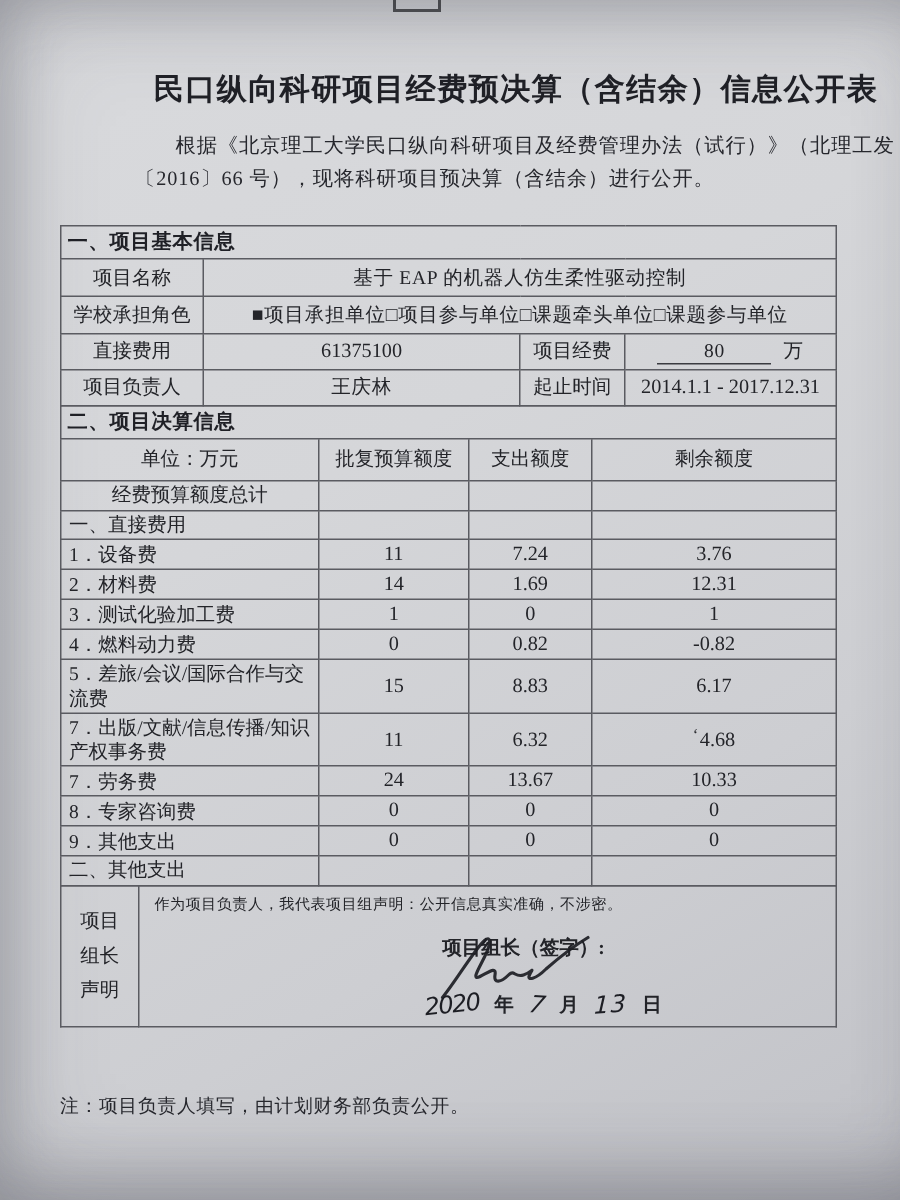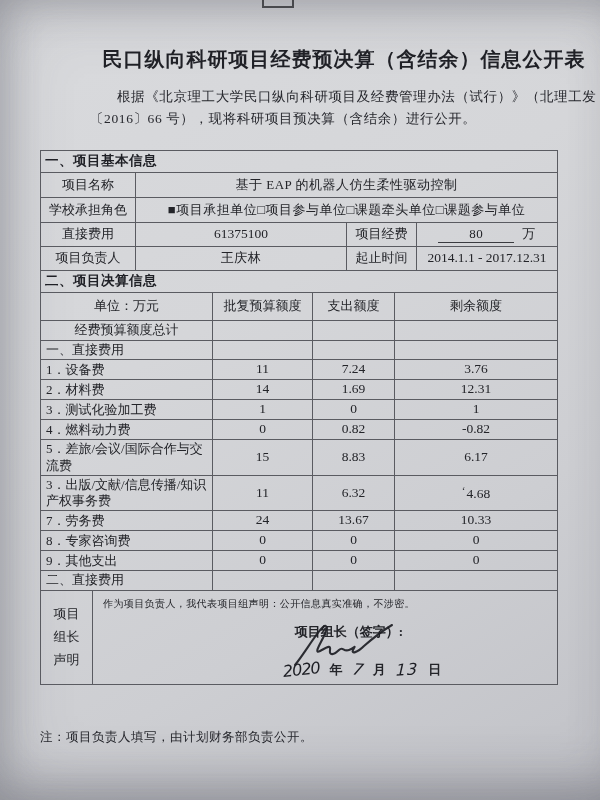--- a/index.html
+++ b/index.html
@@ -171,21 +171,21 @@
         <td class="num">0.82</td>
         <td class="num">-0.82</td>
       </tr>
       <tr style="height:32px">
         <td class="lbl-left">5．差旅/会议/国际合作与交流费</td>
         <td class="num">15</td>
         <td class="num">8.83</td>
         <td class="num">6.17</td>
       </tr>
       <tr style="height:32px">
-        <td class="lbl-left">3．出版/文献/信息传播/知识产权事务费</td>
+        <td class="lbl-left">7．出版/文献/信息传播/知识产权事务费</td>
         <td class="num">11</td>
         <td class="num">6.32</td>
         <td class="num"><span class="penmark">ʻ</span><span>4.68</span></td>
       </tr>
       <tr style="height:20px">
         <td class="lbl-left">7．劳务费</td>
         <td class="num">24</td>
         <td class="num">13.67</td>
         <td class="num">10.33</td>
       </tr>
@@ -195,21 +195,21 @@
         <td class="num">0</td>
         <td class="num">0</td>
       </tr>
       <tr style="height:20px">
         <td class="lbl-left">9．其他支出</td>
         <td class="num">0</td>
         <td class="num">0</td>
         <td class="num">0</td>
       </tr>
       <tr style="height:18px">
-        <td class="lbl-left">二、直接费用</td>
+        <td class="lbl-left">二、其他支出</td>
         <td class="num"></td>
         <td class="num"></td>
         <td class="num"></td>
       </tr>
     </tbody>
       </table>
 
     <table>
       <colgroup>
           <col style="width:52px">

